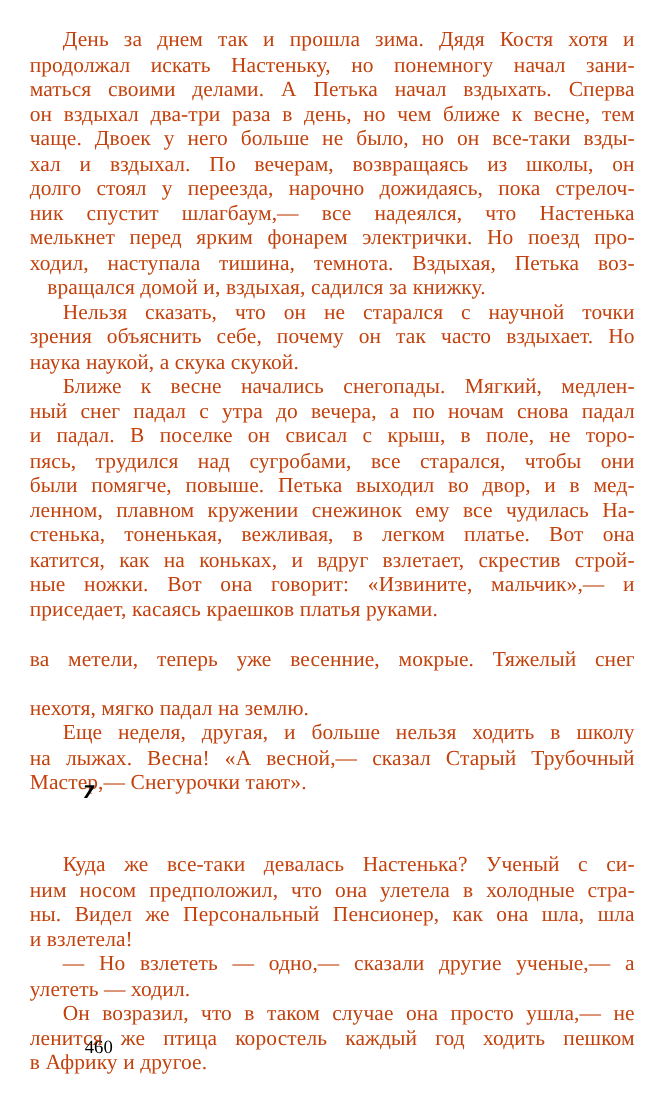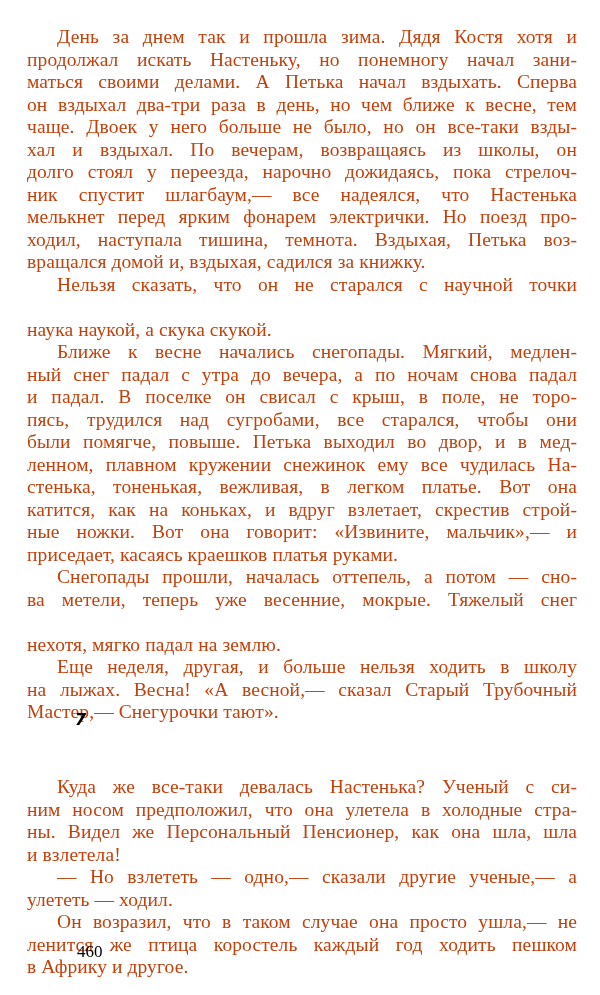--- a/index.html
+++ b/index.html
@@ -34,34 +34,34 @@
     <div class="line indent" style="top: 26px;">День за днем так и прошла зима. Дядя Костя хотя и</div>
     <div class="line" style="top: 48.5px;">продолжал искать Настеньку, но понемногу начал зани-</div>
     <div class="line" style="top: 71px;">маться своими делами. А Петька начал вздыхать. Сперва</div>
     <div class="line" style="top: 93.5px;">он вздыхал два-три раза в день, но чем ближе к весне, тем</div>
     <div class="line" style="top: 116px;">чаще. Двоек у него больше не было, но он все-таки взды-</div>
     <div class="line" style="top: 138.5px;">хал и вздыхал. По вечерам, возвращаясь из школы, он</div>
     <div class="line" style="top: 161px;">долго стоял у переезда, нарочно дожидаясь, пока стрелоч-</div>
     <div class="line" style="top: 183.5px;">ник спустит шлагбаум,— все надеялся, что Настенька</div>
     <div class="line" style="top: 206px;">мелькнет перед ярким фонарем электрички. Но поезд про-</div>
     <div class="line" style="top: 228.5px;">ходил, наступала тишина, темнота. Вздыхая, Петька воз-</div>
-    <div class="line last" style="top: 251px;">вращался домой и, вздыхая, садился за книжку.</div>
+    <div class="line last" style="top: 251px; margin-left: 16px;">вращался домой и, вздыхая, садился за книжку.</div>
     <div class="line indent" style="top: 273.5px;">Нельзя сказать, что он не старался с научной точки</div>
+    <div class="line" style="top: 296px;">зрения объяснить себе, почему он так часто вздыхает. Но</div>
     <div class="line last" style="top: 318.5px;">наука наукой, а скука скукой.</div>
     <div class="line indent" style="top: 341px;">Ближе к весне начались снегопады. Мягкий, медлен-</div>
     <div class="line" style="top: 363.5px;">ный снег падал с утра до вечера, а по ночам снова падал</div>
     <div class="line" style="top: 386px;">и падал. В поселке он свисал с крыш, в поле, не торо-</div>
     <div class="line" style="top: 408.5px;">пясь, трудился над сугробами, все старался, чтобы они</div>
     <div class="line" style="top: 431px;">были помягче, повыше. Петька выходил во двор, и в мед-</div>
     <div class="line" style="top: 453.5px;">ленном, плавном кружении снежинок ему все чудилась На-</div>
     <div class="line" style="top: 476px;">стенька, тоненькая, вежливая, в легком платье. Вот она</div>
     <div class="line" style="top: 521px;">ные ножки. Вот она говорит: «Извините, мальчик»,— и</div>
     <div class="line" style="top: 498.5px;">катится, как на коньках, и вдруг взлетает, скрестив строй-</div>
     <div class="line last" style="top: 543.5px;">приседает, касаясь краешков платья руками.</div>
-    <div class="line indent" style="top: 566px;">Снегопады прошли, началась оттепель, а потом — сно-</div>
     <div class="line" style="top: 588.5px;">ва метели, теперь уже весенние, мокрые. Тяжелый снег</div>
     <div class="line last" style="top: 633.5px;">нехотя, мягко падал на землю.</div>
     <div class="line indent" style="top: 656px;">Еще неделя, другая, и больше нельзя ходить в школу</div>
     <div class="line" style="top: 678.5px;">на лыжах. Весна! «А весной,— сказал Старый Трубочный</div>
     <div class="line last" style="top: 701px;">Мастер,— Снегурочки тают».</div>
     <div class="line indent" style="top: 776px;">Куда же все-таки девалась Настенька? Ученый с си-</div>
     <div class="line" style="top: 798.5px;">ним носом предположил, что она улетела в холодные стра-</div>
     <div class="line" style="top: 821px;">ны. Видел же Персональный Пенсионер, как она шла, шла</div>
     <div class="line last" style="top: 843.5px;">и взлетела!</div>
     <div class="line indent" style="top: 866px;">— Но взлететь — одно,— сказали другие ученые,— а</div>

